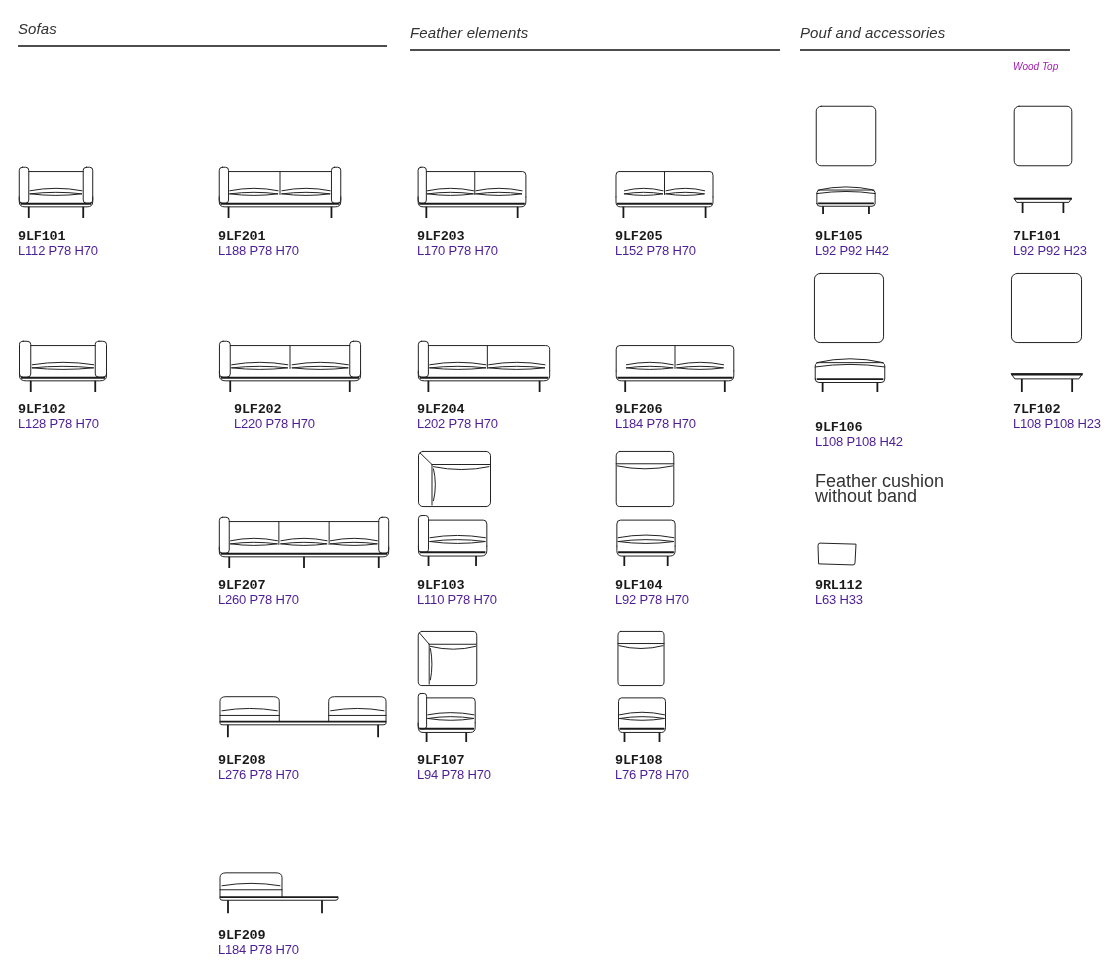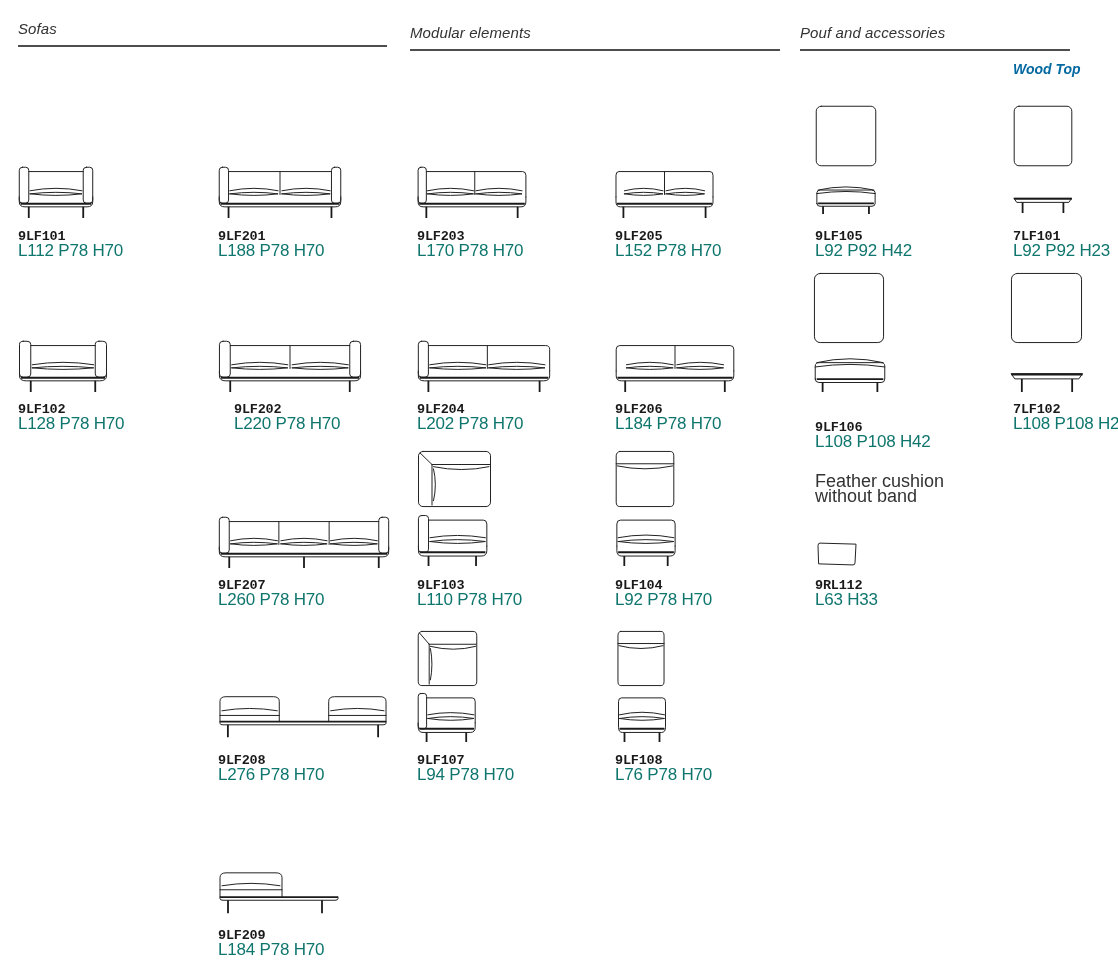--- a/index.html
+++ b/index.html
@@ -1,24 +1,24 @@
 <!DOCTYPE html>
 <html><head>
 <meta charset="utf-8">
 <style>
   html,body{margin:0;padding:0;background:#fff;}
   .page{position:relative;width:1118px;height:969px;background:#fff;
         font-family:"Liberation Sans",sans-serif;overflow:hidden;}
   .sec{position:absolute;font-style:italic;font-size:15px;color:#333;letter-spacing:.1px;white-space:nowrap;}
   .rule{position:absolute;height:2px;background:#4d4d4d;}
-  .sub{position:absolute;font-style:italic;font-size:14px;color:#0369a1;white-space:nowrap;font-weight:bold;}
+  .sub{position:absolute;font-style:italic;font-size:10px;color:#a21caf;white-space:nowrap;}
   .note{position:absolute;font-size:18px;color:#333;line-height:15px;white-space:nowrap;}
   .label{position:absolute;line-height:14px;white-space:nowrap;}
   .code{font-weight:bold;font-size:13.5px;color:#1a1a1a;letter-spacing:-.2px;font-family:Liberation Mono, monospace;}
-  .dims{font-size:17px;color:#0f766e;letter-spacing:-.2px;}
+  .dims{font-size:13px;color:#4c1d95;letter-spacing:-.2px;}
   svg.d{position:absolute;overflow:visible;}
   .ln{fill:none;stroke:#232323;stroke-width:1;vector-effect:non-scaling-stroke;stroke-linecap:round;stroke-linejoin:round;}
   .ln2{fill:none;stroke:#1a1a1a;stroke-width:1.8;vector-effect:non-scaling-stroke;stroke-linecap:butt;}
 </style>
 </head>
 <body>
 
 <div class="page">
 
   <svg width="0" height="0" style="position:absolute" aria-hidden="true">
@@ -130,21 +130,21 @@
         <path class="ln" d="M4 22 Q33 16 62 22 M2 27 H64"></path>
         <path class="ln2" d="M2 36 H120"></path>
         <path class="ln" d="M2 36 V38 Q2 40 5 40 H117 Q120 40 120 38 V36"></path>
         <path class="ln2" d="M10 40 V56 M104 40 V56"></path>
       </g>
     </defs>
   </svg>
 
   <div class="sec" style="left:18px;top:20px">Sofas</div>
   <div class="rule" style="left:18px;top:45px;width:369px"></div>
-  <div class="sec" style="left:410px;top:24px">Modular elements</div>
+  <div class="sec" style="left:410px;top:24px">Feather elements</div>
   <div class="rule" style="left:410px;top:49px;width:370px"></div>
   <div class="sec" style="left:800px;top:24px">Pouf and accessories</div>
   <div class="rule" style="left:800px;top:49px;width:270px"></div>
   <div class="sub" style="left:1013px;top:61px">Wood Top</div>
 
   <svg class="d" style="left:18px;top:166px;width:76px;height:52px" viewBox="0 0 120 84" preserveAspectRatio="none">
       <use href="#s-armchair"></use>
     </svg>
   <svg class="d" style="left:18px;top:340px;width:90px;height:52px" viewBox="0 0 120 84" preserveAspectRatio="none">
       <use href="#s-armchair"></use>

